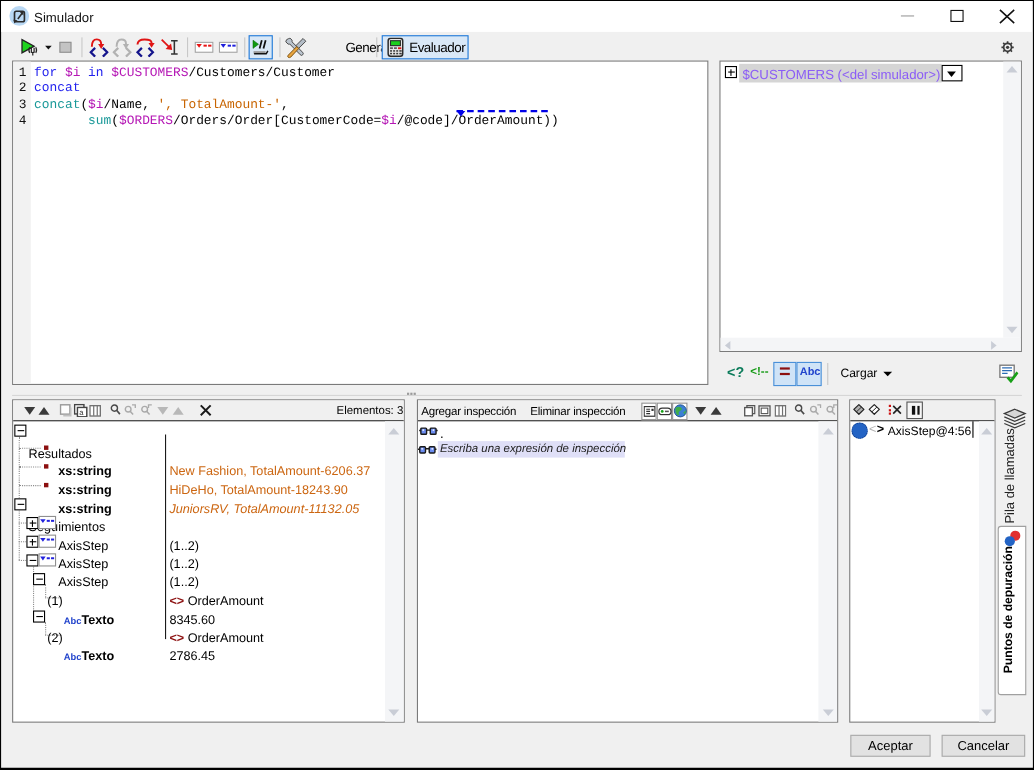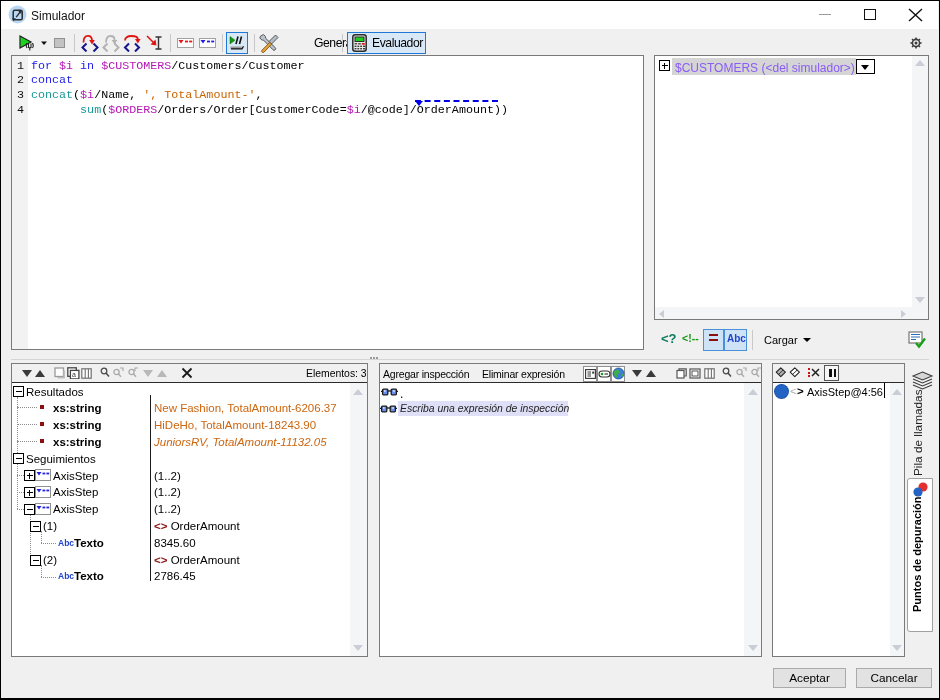--- a/index.html
+++ b/index.html
@@ -9,21 +9,21 @@
   .win { position:absolute; left:0; top:0; width:940px; height:700px; border:1px solid #000; border-bottom:2px solid #000; }
   .titlebar { position:absolute; left:1px; top:1px; width:937px; height:28px; background:#fff; }
   .panel { position:absolute; background:#fff; border:1px solid #7a7a7a; }
   .sb { position:absolute; background:#f4f5f7; }
   .ptoolbar { position:absolute; background:#f0f0f0; border-bottom:1px solid #2b2b2b; }
   .mono { font-family:"Liberation Mono", monospace; }
   .vtext { writing-mode:vertical-rl; transform:rotate(180deg); }
   #tracepoint { position:relative; }
   #tracepoint::before { content:""; position:absolute; left:-2px; right:-4px; top:-3px; border-top:2.5px dashed #0000e8; }
   #tracepoint::after { content:""; position:absolute; left:-2px; top:-1.5px; width:0; height:0; border-left:4px solid transparent; border-right:4px solid transparent; border-top:5px solid #0000e8; }
-  .trow { position:absolute; height:17px; display:flex; align-items:center; font-size:11.5px; color:#000; white-space:nowrap; }
+  .trow { position:absolute; height:17px; display:flex; align-items:center; font-size:11.5px; color:#000; white-space:nowrap;margin-top:21px; }
   .expbox { position:absolute; width:11px; height:11px; border:1px solid #000; background:#fff; }
   .expbox::before { content:""; position:absolute; left:1.5px; right:1.5px; top:3.5px; height:1.5px; background:#000; }
   .expbox.plus::after { content:""; position:absolute; top:1.5px; bottom:1.5px; left:3.5px; width:1.5px; background:#000; }
   .dotv { position:absolute; width:1px; border-left:1px dotted #8c8c8c; }
   .doth { position:absolute; height:1px; border-top:1px dotted #8c8c8c; }
 </style>
 </head>
 <body>
 <div class="win"></div>
 <div class="titlebar"></div>
@@ -299,21 +299,21 @@
 <div class="expbox" style="left:30px;top:555px;"></div>
 <div class="trow" style="left:43px;top:551px;">(2)</div>
 <div class="trow" style="left:154px;top:551px;"><span style="color:#8c1010;font-weight:bold;">&lt;&gt;</span>&nbsp;OrderAmount</div>
 <div class="trow" style="left:58px;top:567.8px;font-size:8.5px;font-weight:bold;color:#2244cc;">Abc</div>
 <div class="trow" style="left:74px;top:567.8px;font-weight:bold;">Texto</div>
 <div class="trow" style="left:154px;top:567.8px;">2786.45</div>
 
 <div class="panel" style="left:379px;top:363px;width:383px;height:294px;"></div>
 <div class="ptoolbar" style="left:380px;top:364px;width:381px;height:19px;"></div>
 <div class="abs" style="left:383px;top:368px;font-size:10.5px;letter-spacing:-0.2px;color:#000;">Agregar inspección</div>
-<div class="abs" style="left:482px;top:368px;font-size:10.5px;letter-spacing:-0.2px;color:#000;">Eliminar expresión</div>
+<div class="abs" style="left:482px;top:368px;font-size:10.5px;letter-spacing:-0.2px;color:#000;">Eliminar inspección</div>
 <div class="abs" style="left:583px;top:366px;width:14px;height:16px;border:1px solid #909090;background:#fff;"></div>
 <svg class="abs" style="left:585px;top:369px" width="11" height="10" viewBox="0 0 11 10">
     <rect x="0.6" y="0.6" width="9.8" height="8.8" fill="none" stroke="#333" stroke-width="1.1"></rect>
     <path d="M2.5 3 L6 3 M2.5 5 L6 5 M2.5 7 L6 7" stroke="#333" stroke-width="1"></path>
     <rect x="7.2" y="2.6" width="2" height="2" fill="#333"></rect>
   </svg>
 <div class="abs" style="left:597px;top:366px;width:14px;height:16px;border:1px solid #909090;background:#fff;"></div>
 <svg class="abs" style="left:598px;top:370px" width="13" height="8" viewBox="0 0 13 8">
     <rect x="1" y="1" width="11" height="6" rx="3" fill="none" stroke="#333" stroke-width="1.1"></rect>
     <circle cx="4" cy="4" r="1.3" fill="#17a017"></circle>

